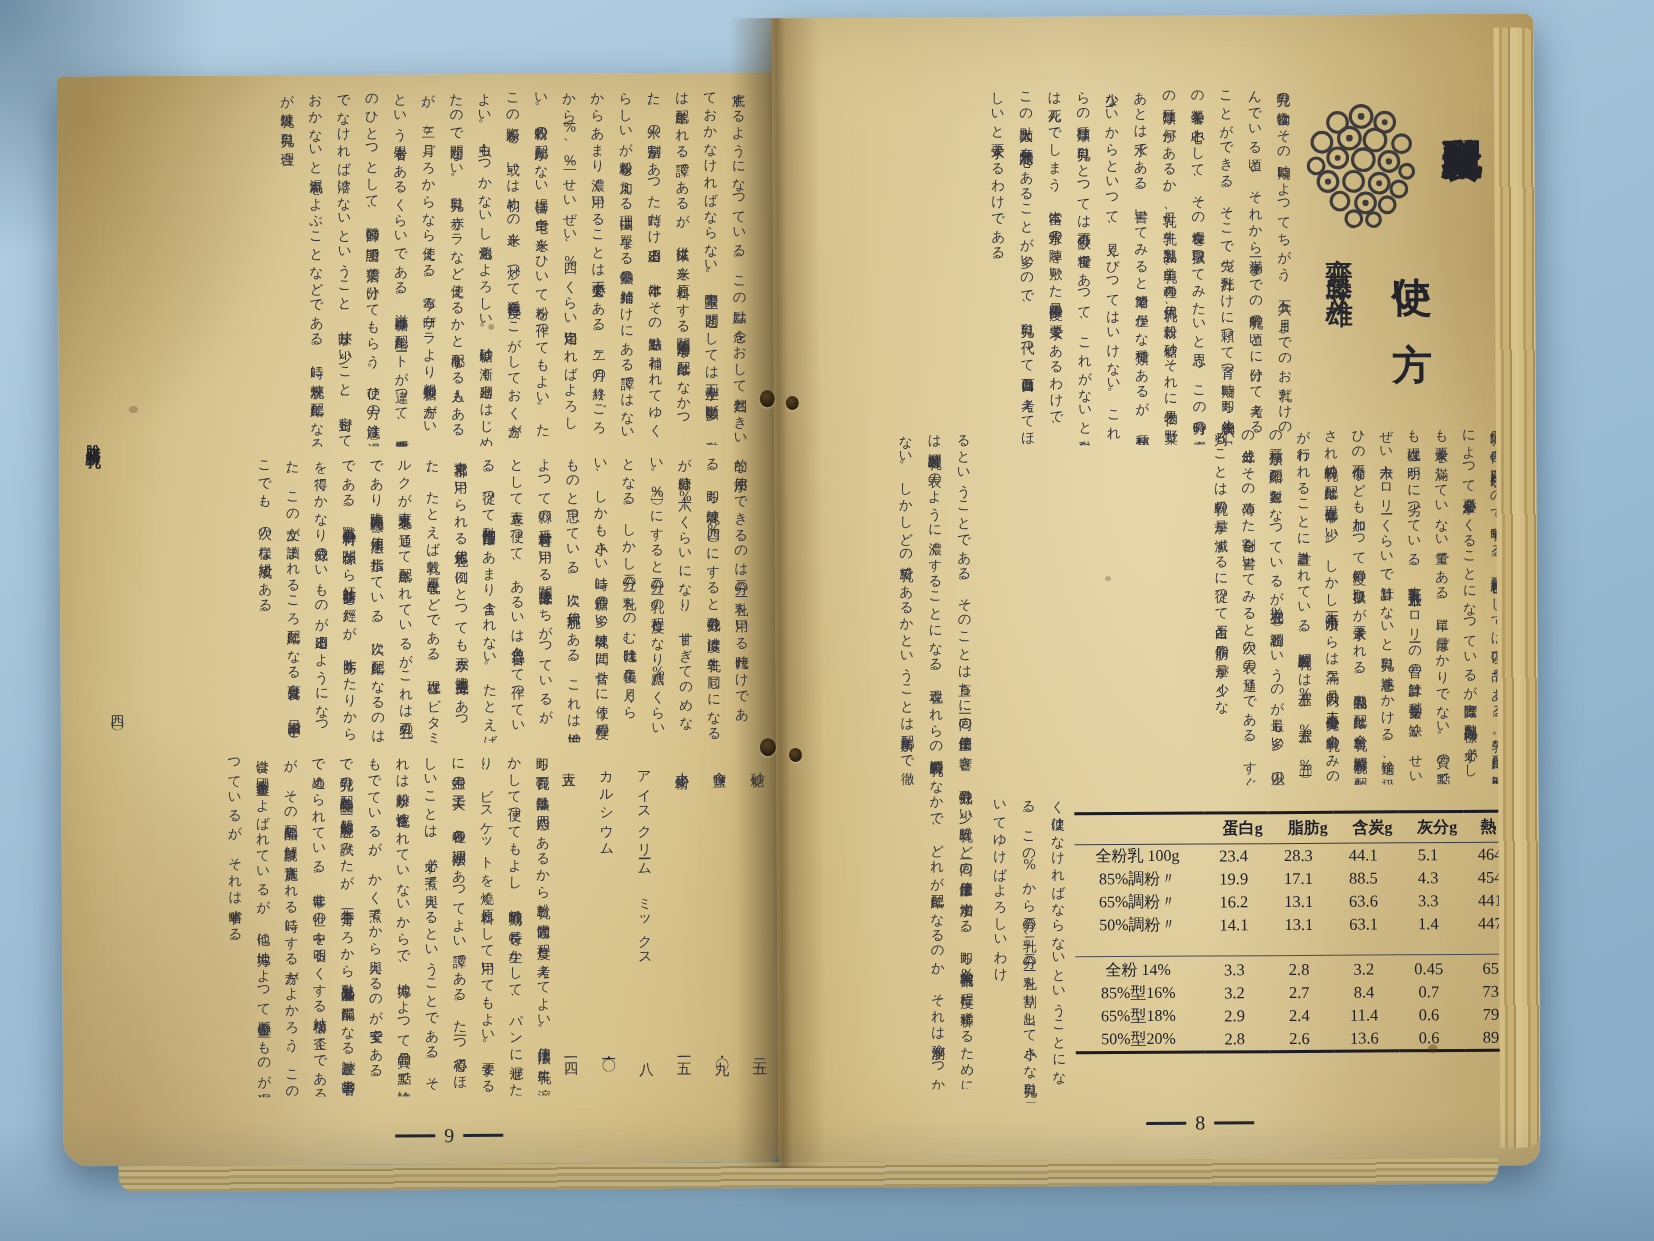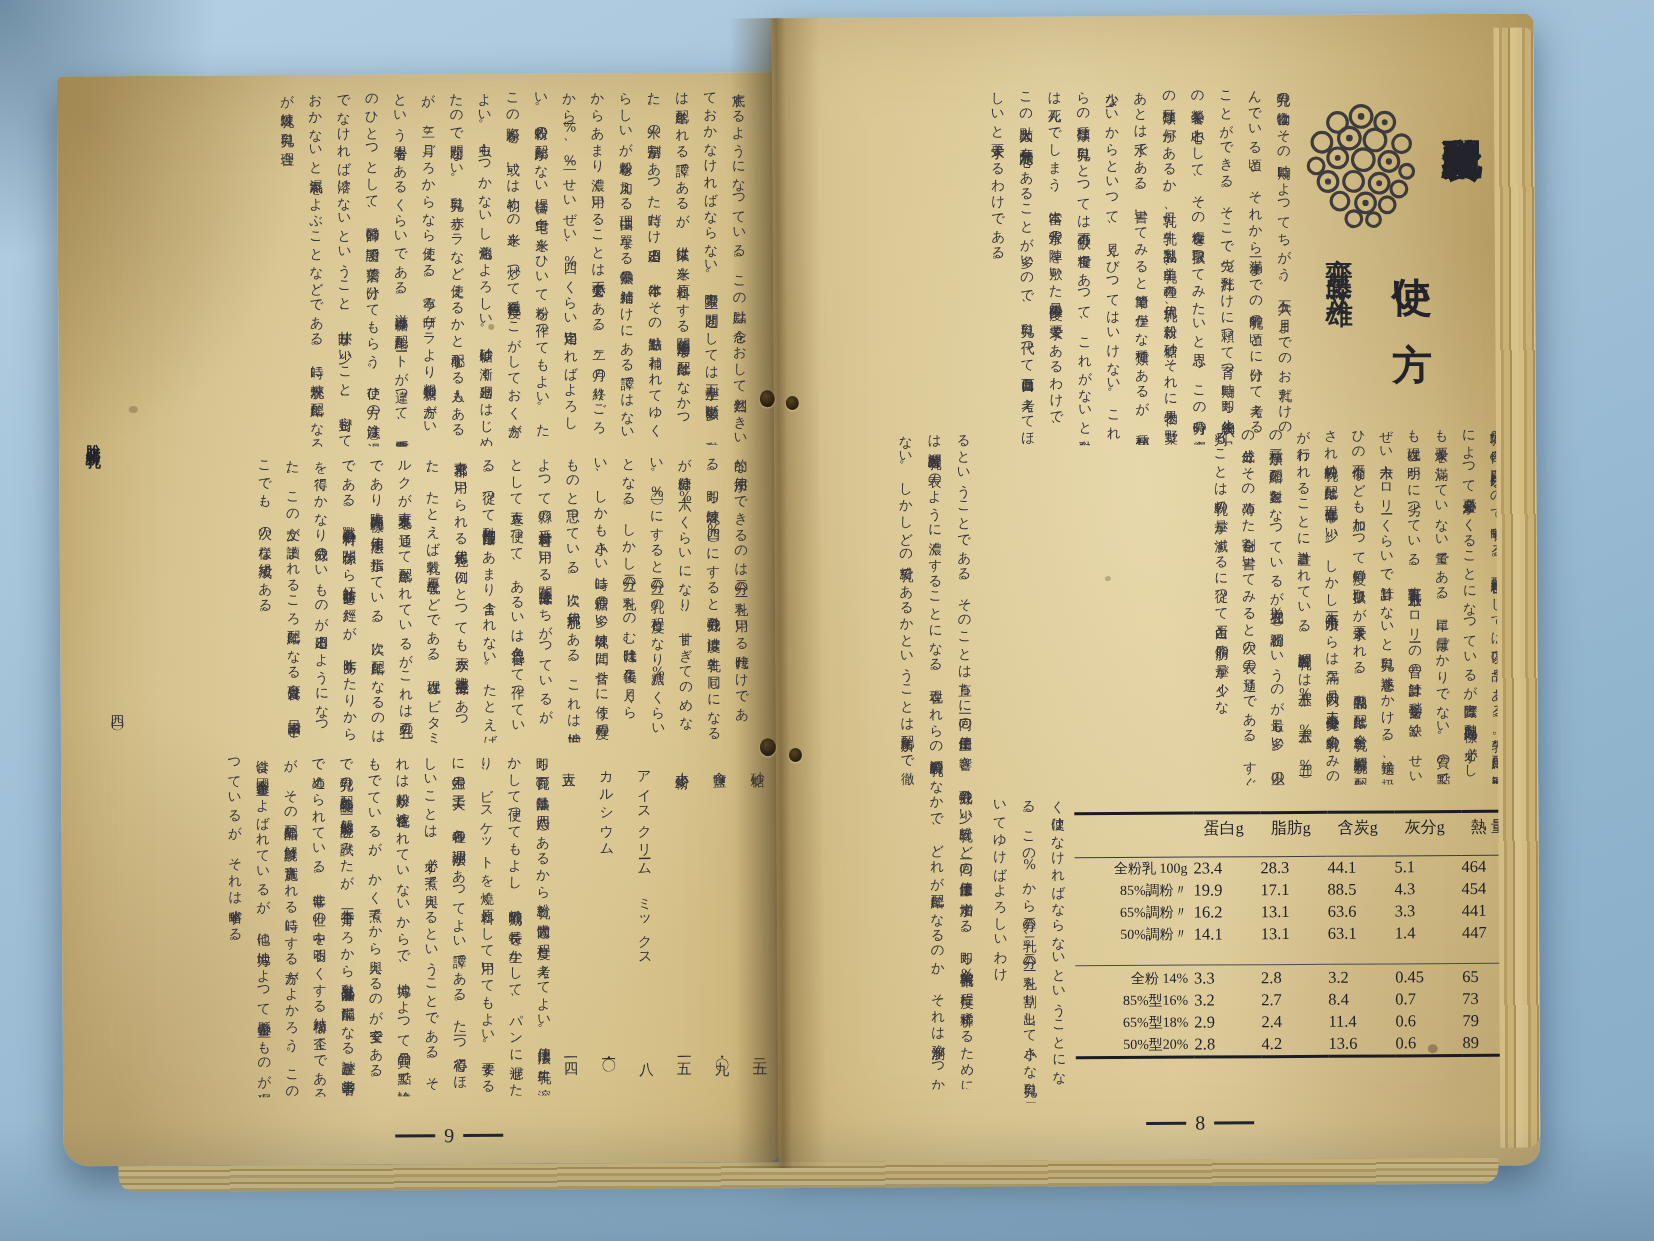--- a/index.html
+++ b/index.html
@@ -36,23 +36,23 @@
   .vtext{position:absolute;writing-mode:vertical-rl;text-orientation:upright;overflow:hidden;
     color:#35353e;white-space:normal;}
   .band{font-size:13.5px;letter-spacing:1.4px;}
   .speck{position:absolute;border-radius:50%;background:rgba(70,50,25,.55);}
   
   .title-main{font-size:40px;font-weight:bold;color:#23232c;line-height:56px;letter-spacing:1px;}
   .title-sub{font-size:40px;font-weight:bold;color:#23232c;letter-spacing:9px;}
   .author{font-size:27px;font-weight:bold;color:#28282ف;color:#28282f;letter-spacing:14px;}
   .ntable{position:absolute;left:298px;top:796px;width:448px;border-collapse:collapse;
     font-family:"Liberation Serif","DejaVu Serif",serif;color:#20202a;}
-  .ntable th{font-size:16px;font-weight:normal;padding:4px 6px 17px 0;}
-  .ntable td{font-size:16.5px;text-align:left;padding:1px 6px 1px 0;}
-  .ntable td.rowlabel{text-align:right;font-size:14px;padding-left:2px;white-space:nowrap;}
+  .ntable th{font-size:16px;font-weight:bold;text-align:right;padding:4px 6px 4px 0;}
+  .ntable td{font-size:16.5px;text-align:center;padding:1px 6px 1px 0;}
+  .ntable td.rowlabel{text-align:center;font-size:16px;padding-left:2px;white-space:nowrap;}
   .ntable thead tr{border-top:3px solid #1b1b24;border-bottom:1.4px solid #3a3a42;}
   .ntable tbody tr:last-child{border-bottom:3px solid #1b1b24;}
   .ntable tr.group-start td{border-top:1.3px solid #4a4a52;padding-top:3px;}
   .ntable tr.group-end td{padding-bottom:20px;}
   .folio{position:absolute;display:flex;align-items:center;gap:9px;color:#23232c;
     font-family:"Liberation Serif",serif;font-size:20px;}
   .folio .dash{width:40px;height:2.6px;background:#23232c;}
   
   #ration-list{position:absolute;left:498px;top:688px;width:208px;height:292px;
     display:flex;flex-direction:row-reverse;justify-content:space-between;}
@@ -235,21 +235,21 @@
           <td class="rowlabel">65%型18%</td>
           <td>2.9</td>
           <td>2.4</td>
           <td>11.4</td>
           <td>0.6</td>
           <td>79</td>
         </tr>
         <tr>
           <td class="rowlabel">50%型20%</td>
           <td>2.8</td>
-          <td>4.2</td>
+          <td>2.6</td>
           <td>13.6</td>
           <td>0.6</td>
           <td>89</td>
         </tr>
       </tbody>
     </table>
 
     <div class="folio" style="left:368px;top:1096px;">
       <span class="dash"></span>
       <span>8</span>

